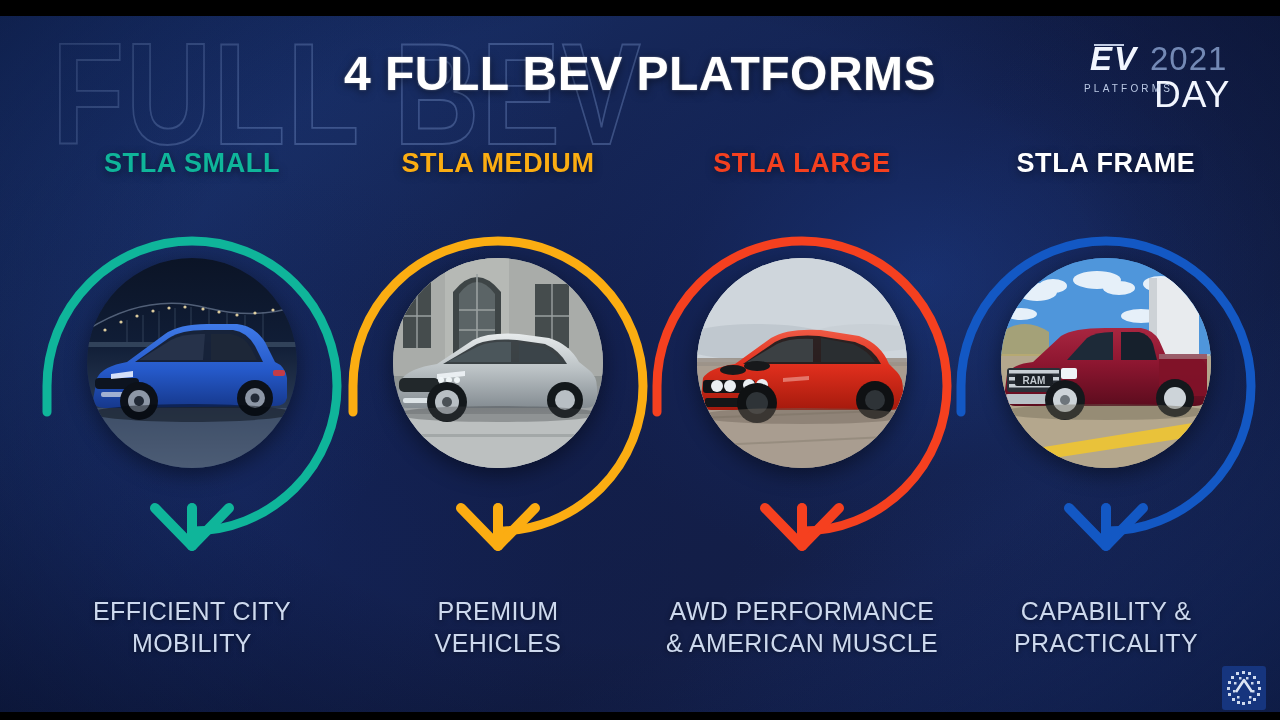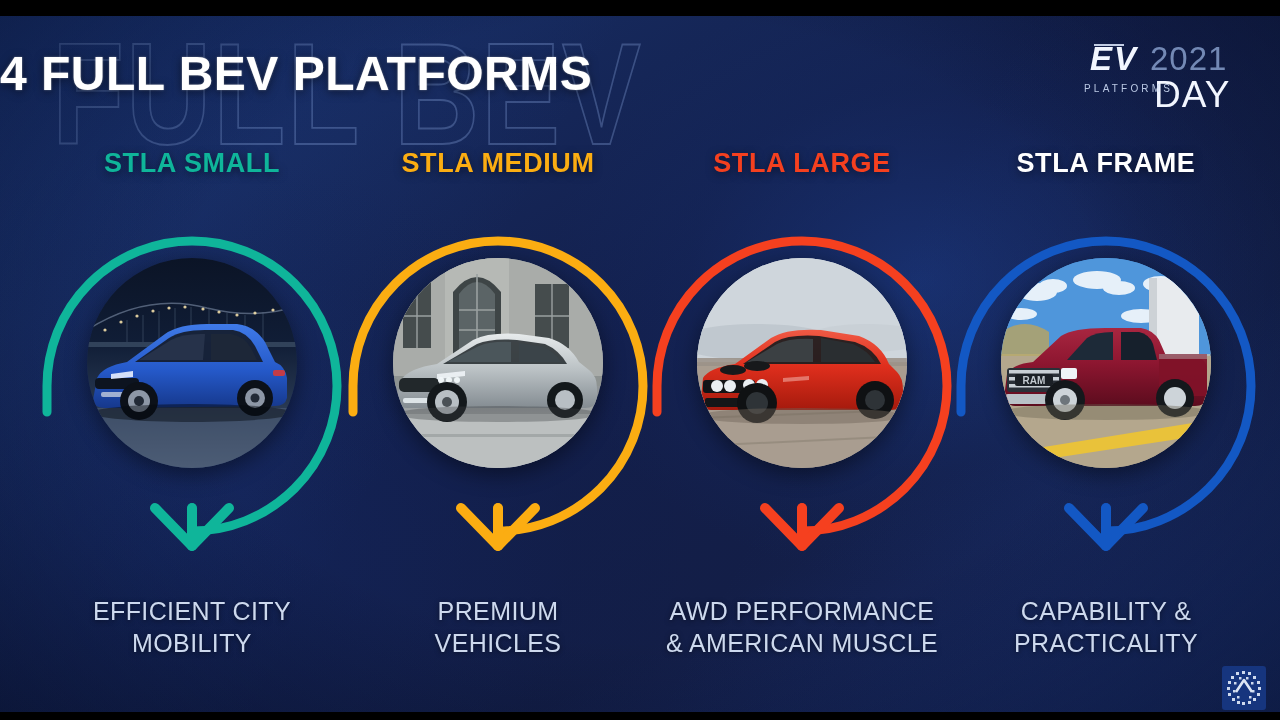--- a/index.html
+++ b/index.html
@@ -58,21 +58,21 @@
     line-height: 1;
     pointer-events: none;
     transform: scaleY(1.22);
     transform-origin: left top;
   }
 
   
   .title {
     position: absolute;
     left: 0; right: 0; top: 30px;
-    text-align: left;
+    text-align: center;
     font-size: 48px;
     font-weight: 800;
     letter-spacing: 0.5px;
     color: #ffffff;
     text-shadow: 0 2px 10px rgba(0,0,0,0.55), 0 0 2px rgba(255,255,255,0.5);
     z-index: 10;
   }
 
   
   .evlogo {

